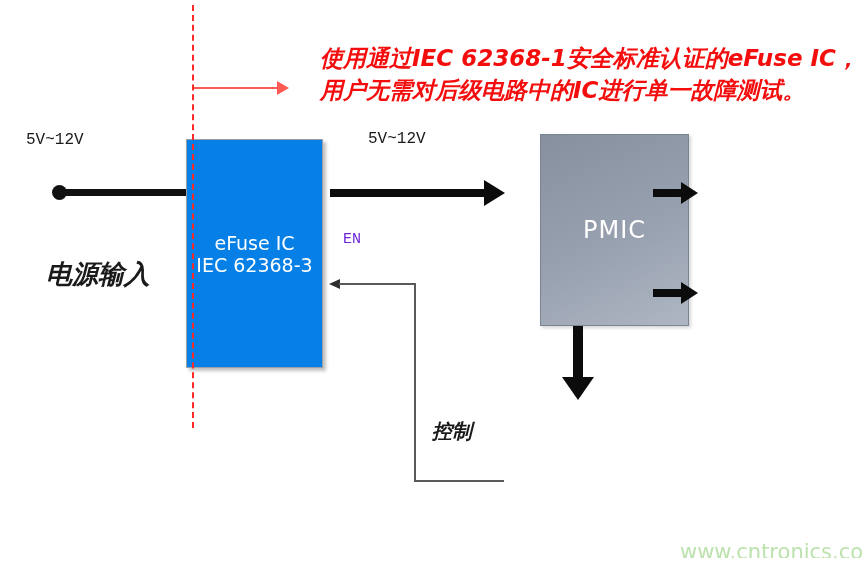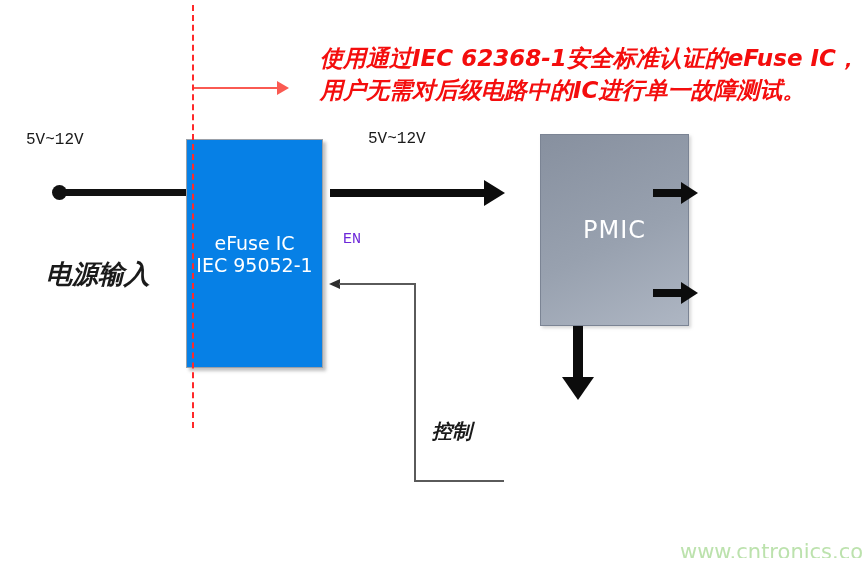--- a/index.html
+++ b/index.html
@@ -99,21 +99,21 @@
     <div>用户无需对后级电路中的IC进行单一故障测试。</div>
   </div>
 
   <div class="abs lbl v-in">5V~12V</div>
   <div class="abs dot"></div>
   <div class="abs in-wire"></div>
   <div class="abs lbl power-input">电源输入</div>
 
   <div class="abs efuse">
     <div>eFuse IC</div>
-    <div>IEC 95052-1</div>
+    <div>IEC 62368-3</div>
   </div>
 
   <div class="abs lbl v-out">5V~12V</div>
   <div class="abs blk main-arrow-shaft"></div>
   <div class="abs main-arrow-head"></div>
 
   <div class="abs lbl en-lbl">EN</div>
   <div class="abs en-arrow-head"></div>
   <div class="abs wire en-h1"></div>
   <div class="abs wire en-v"></div>

